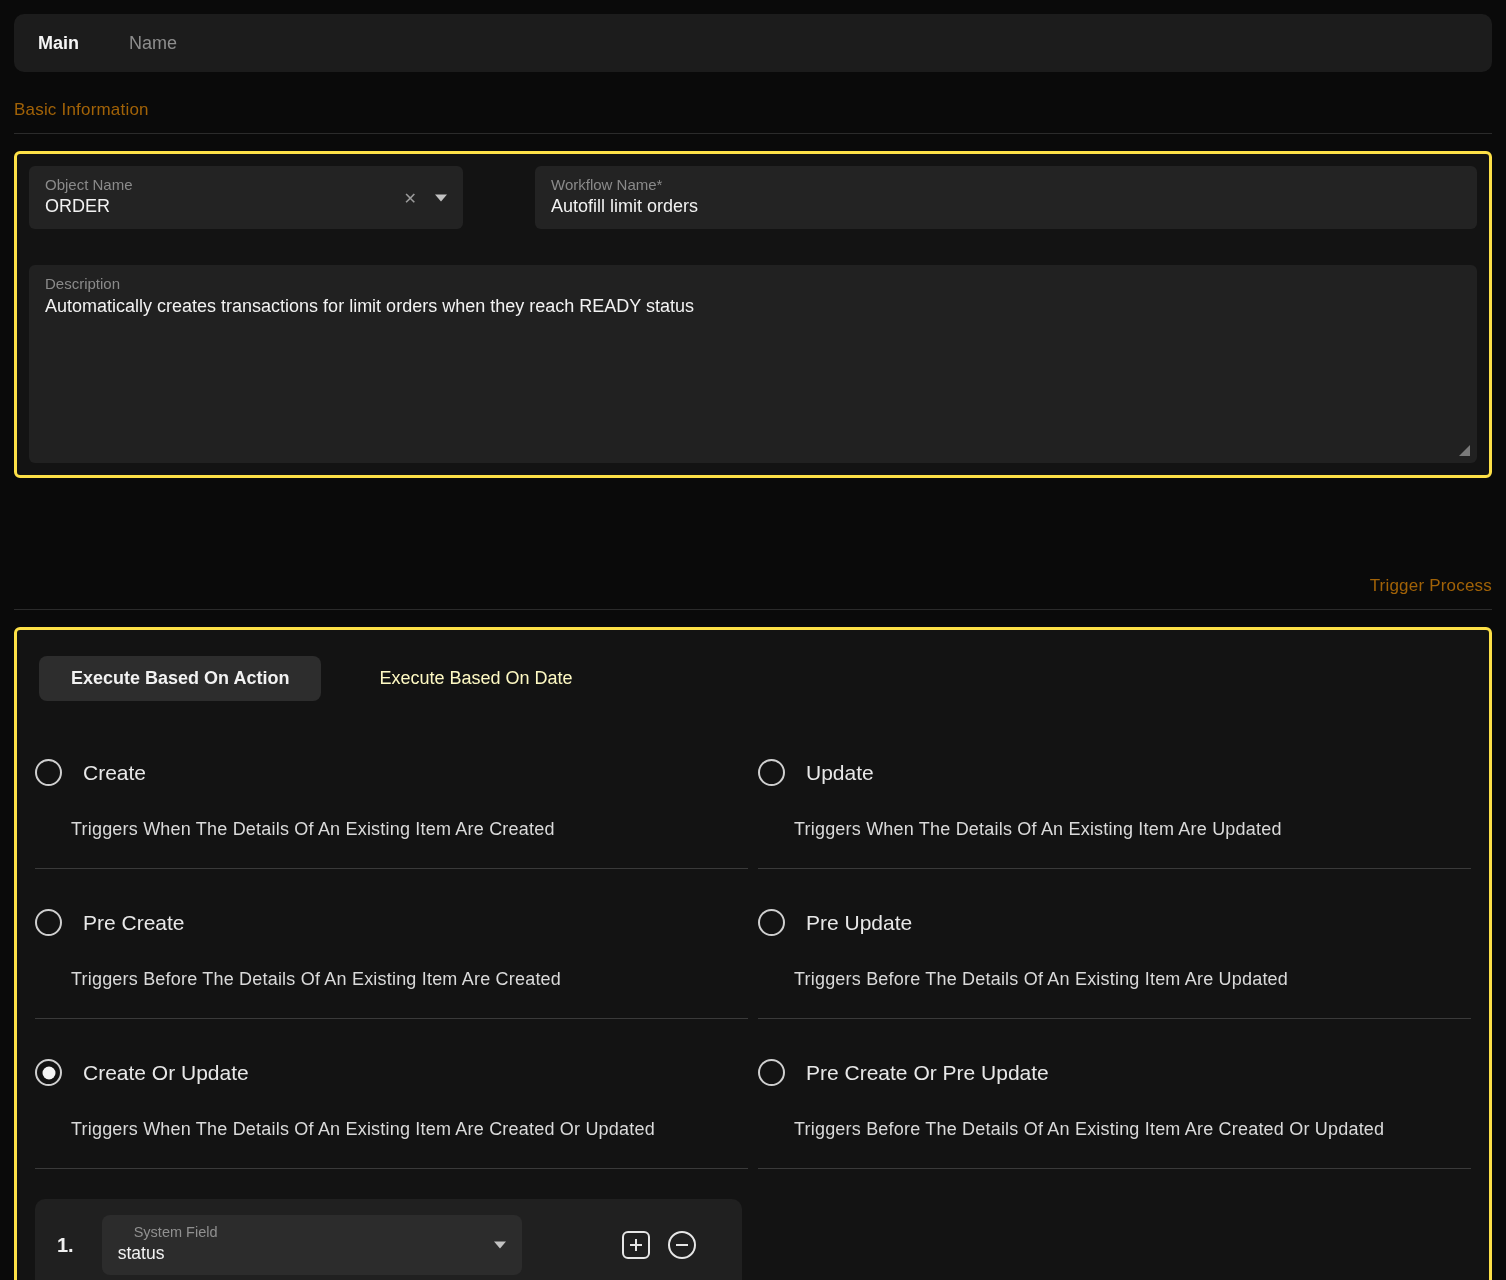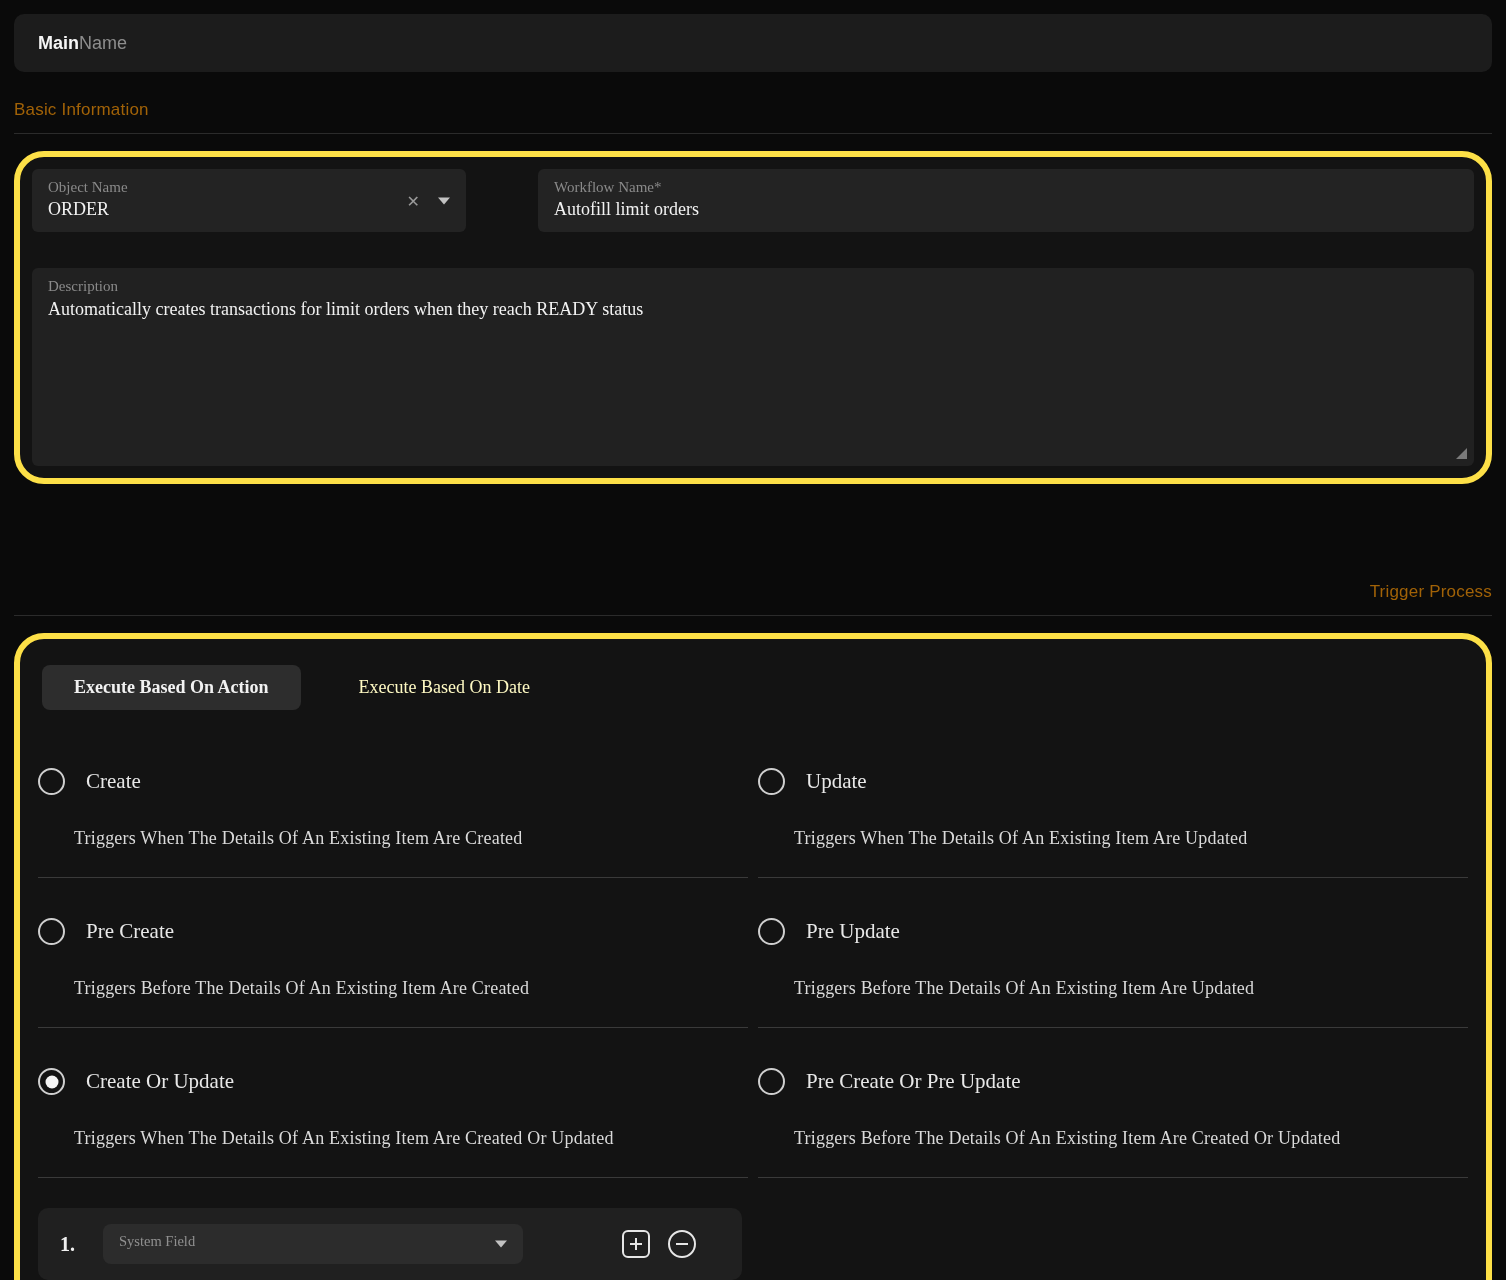--- a/index.html
+++ b/index.html
@@ -13,45 +13,45 @@
   .page { padding: 14px; }
 
   
   .tabbar {
     height: 58px;
     background: #1c1c1c;
     border-radius: 10px;
     display: flex;
     align-items: center;
     padding: 0 24px;
+    gap: 50px;
   }
   .tabbar .tab { font-size: 18px; cursor: pointer; }
   .tabbar .tab.active { color: #f5f5f5; font-weight: bold; }
   .tabbar .tab.inactive { color: #8d8d8d; }
 
   
   .section-heading {
     margin-top: 28px;
     font-size: 17px;
     color: #a16207;
     letter-spacing: 0.2px;
   }
   .section-divider {
     margin-top: 13px;
     border-bottom: 1px solid #2b2b2b;
   }
 
   
   .teal-box {
     margin-top: 17px;
-    border: 6px solid #fde047;
-    border-radius: 30px;
+    border: 3px solid #fde047;
+    border-radius: 6px;
     background: #131313;
     padding: 12px;
-    font-family: Liberation Serif, serif;
   }
 
   
   .fields-row { display: flex; gap: 72px; }
   .field {
     background: #232323;
     border-radius: 6px;
     padding: 10px 16px 12px;
     position: relative;
   }
@@ -160,21 +160,21 @@
   .condition-index { font-size: 20px; font-weight: bold; color: #f0f0f0; }
   .condition-select {
     margin-left: 28px;
     width: 420px;
     background: #2c2c2c;
     border-radius: 8px;
     padding: 9px 16px 11px;
     position: relative;
     cursor: pointer;
   }
-  .condition-select .label { font-size: 14.5px; color: #909090; margin-bottom: 3px; }
+  .condition-select .label { font-size: 14.5px; color: #909090; margin-bottom: 3px; margin-left: 16px; }
   .condition-select .value { font-size: 17.5px; color: #f2f2f2; }
   .condition-select .caret-down { position: absolute; right: 16px; top: 50%; transform: translateY(-50%); }
   .icon-btn {
     background: none; border: none;
     cursor: pointer;
     display: flex; align-items: center; justify-content: center;
     padding: 0;
   }
   .add-btn { margin-left: auto; margin-right: 14px; }
   .remove-btn { margin-right: 22px; }
@@ -273,20 +273,21 @@
         </div>
         <div class="option-desc">Triggers Before The Details Of An Existing Item Are Created Or Updated</div>
       </div>
 
     </div>
 
     <div class="condition-row">
       <div class="condition-index">1.</div>
       <div class="condition-select">
         <div class="label">System Field</div>
+        <div class="value">status</div>
         <span class="caret-down"></span>
       </div>
       <button class="icon-btn add-btn">
         <svg width="32" height="32" viewBox="0 0 32 32">
           <rect x="3" y="3" width="26" height="26" rx="5" fill="none" stroke="#e6e6e6" stroke-width="2"></rect>
           <line x1="16" y1="10" x2="16" y2="22" stroke="#e6e6e6" stroke-width="2"></line>
           <line x1="10" y1="16" x2="22" y2="16" stroke="#e6e6e6" stroke-width="2"></line>
         </svg>
       </button>
       <button class="icon-btn remove-btn">

